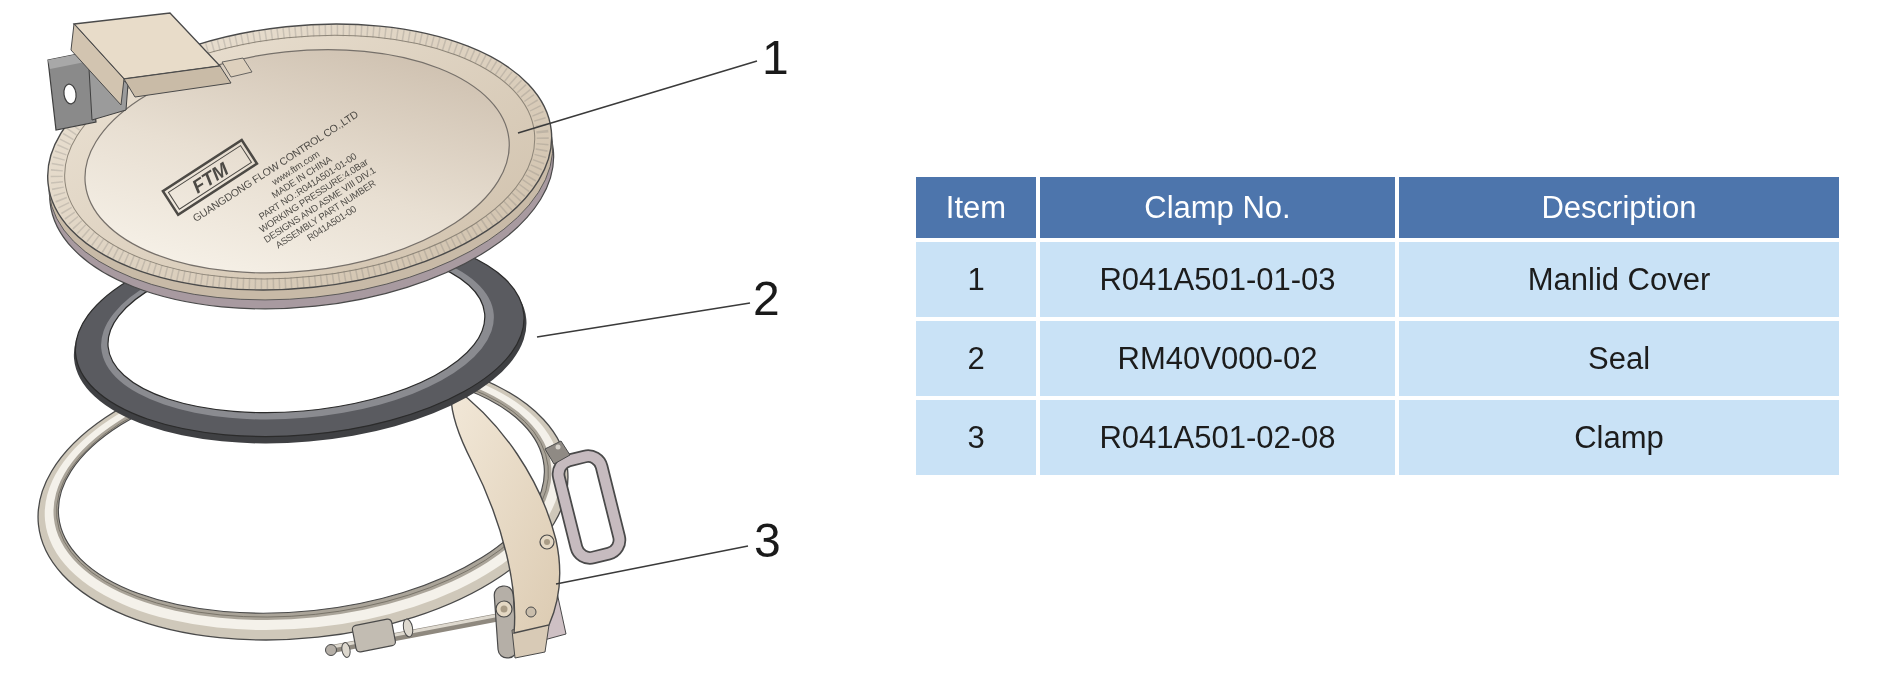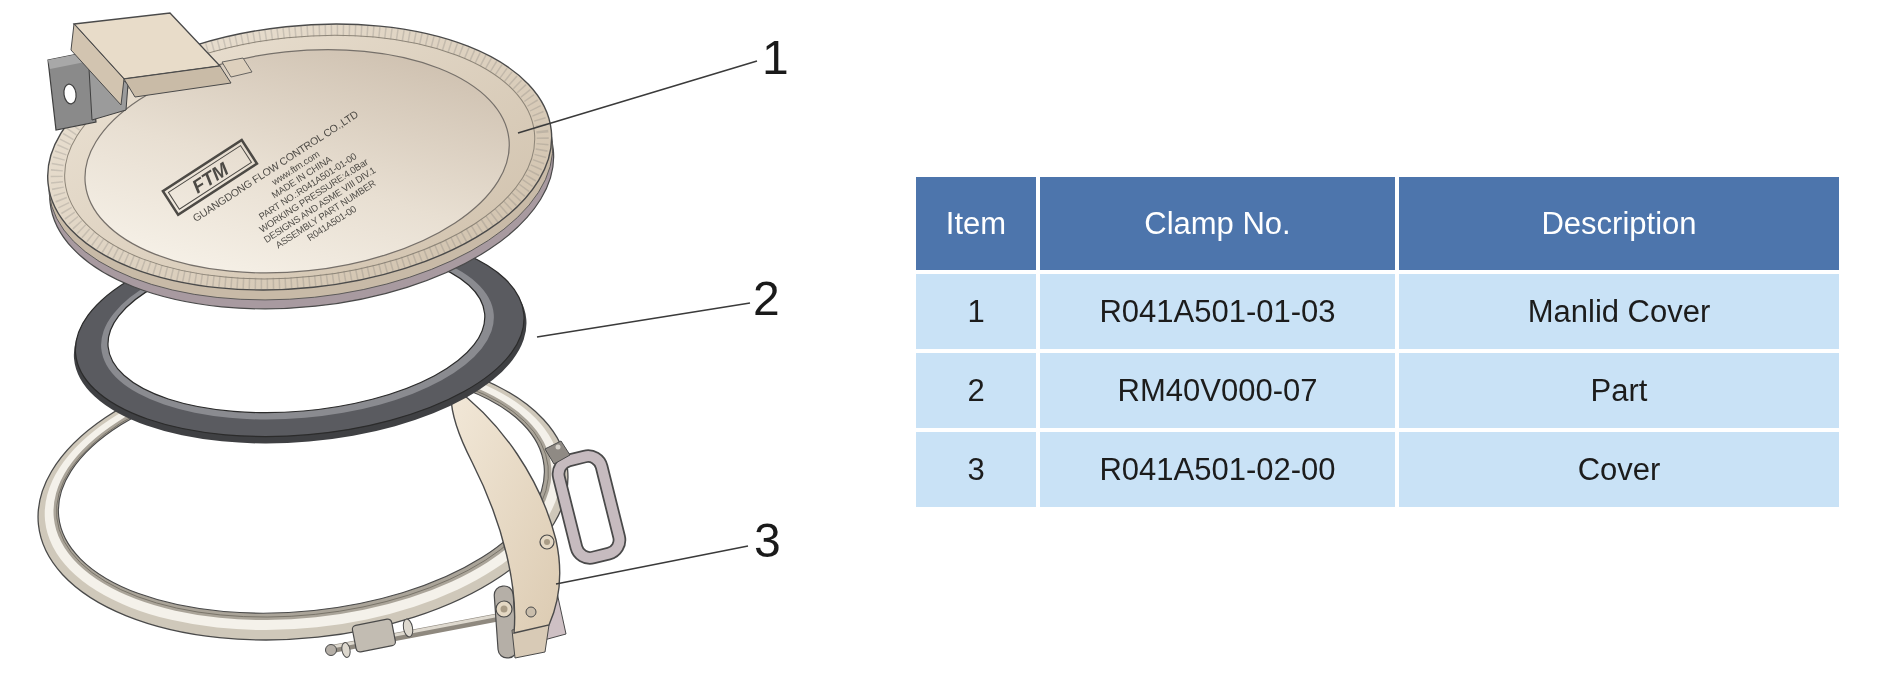--- a/index.html
+++ b/index.html
@@ -16,21 +16,21 @@
   table.parts{
     border-collapse:separate;
     border-spacing:4px;
     table-layout:fixed;
   }
   table.parts th{
     background:#4d75ac;
     color:#ffffff;
     font-size:31px;
     font-weight:400;
-    height:93px;
+    height:61px;
     text-align:center;
     vertical-align:middle;
     padding:0 8px;
   }
   table.parts td{
     background:#c9e2f6;
     color:#1c1c1c;
     font-size:31px;
     font-weight:400;
     height:75px;
@@ -169,25 +169,25 @@
         </tr>
       </thead>
       <tbody>
         <tr>
           <td>1</td>
           <td>R041A501-01-03</td>
           <td>Manlid Cover</td>
         </tr>
         <tr>
           <td>2</td>
-          <td>RM40V000-07</td>
-          <td>Part</td>
+          <td>RM40V000-02</td>
+          <td>Seal</td>
         </tr>
         <tr>
           <td>3</td>
-          <td>R041A501-02-00</td>
-          <td>Cover</td>
+          <td>R041A501-02-08</td>
+          <td>Clamp</td>
         </tr>
       </tbody>
     </table>
   </div>
 
 </div>
 
 </body></html>

